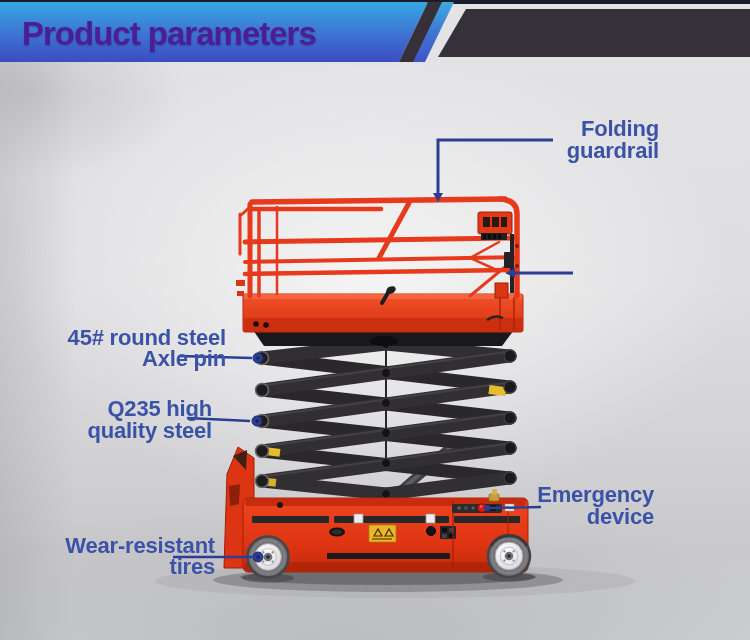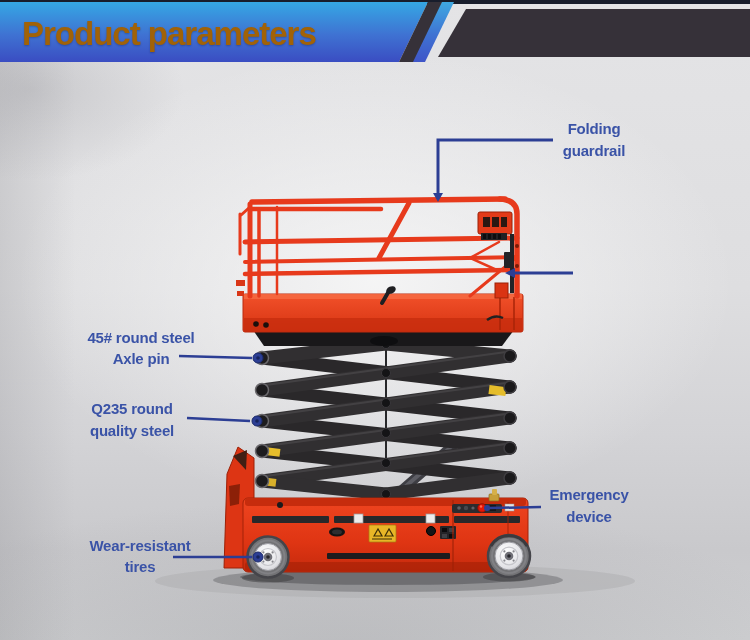--- a/index.html
+++ b/index.html
@@ -32,27 +32,27 @@
     position:absolute;left:413px;top:2px;width:41px;height:60px;
     background:linear-gradient(180deg,#3fa9e2 0%,#3f72d2 55%,#3f55c8 100%);
     clip-path:polygon(29px 0,41px 0,12px 100%,0 100%);
   }
   .dark-band{
     position:absolute;left:0;top:9px;width:750px;height:48px;background:#363139;
     clip-path:polygon(466px 0,750px 0,750px 100%,438px 100%);
   }
   .title{
     position:absolute;left:22px;top:17px;
-    font-size:33px;font-weight:bold;color:#a16207;letter-spacing:-1px;line-height:1;
+    font-size:33px;font-weight:bold;color:#4c1d95;letter-spacing:-1px;line-height:1;
     text-shadow:0 1px 2px rgba(0,0,40,.25);
   }
   
   .label{
-    position:absolute;color:#3a53a7;font-weight:bold;font-size:15px;line-height:22px;
-    letter-spacing:-0.2px;text-align:center;white-space:pre-line;
+    position:absolute;color:#3a53a7;font-weight:bold;font-size:22px;line-height:22px;
+    letter-spacing:-0.2px;text-align:right;white-space:pre-line;
   }
   .label.tight{line-height:21px;}
   
   .art{position:absolute;left:0;top:0;}
 </style>
 </head>
 <body>
 
 <div id="canvas">
 
@@ -297,20 +297,20 @@
         <circle cx="258" cy="557" r="5" fill="#2c3e94" stroke="#1b2a6b"></circle>
         <circle cx="258" cy="557" r="1.8" fill="#16235c" stroke="none"></circle>
       </g>
     </g>
   </svg>
 
   <div class="label" style="left:529px;top:118px;width:130px;">Folding
 guardrail</div>
   <div class="label tight" style="left:56px;top:327px;width:170px;">45# round steel
 Axle pin</div>
-  <div class="label" style="left:52px;top:398px;width:160px;">Q235 round
+  <div class="label" style="left:52px;top:398px;width:160px;">Q235 high
 quality steel</div>
   <div class="label tight" style="left:65px;top:535px;width:150px;">Wear-resistant
 tires</div>
   <div class="label" style="left:524px;top:484px;width:130px;">Emergency
 device</div>
 
 </div>
 
 </body></html>

